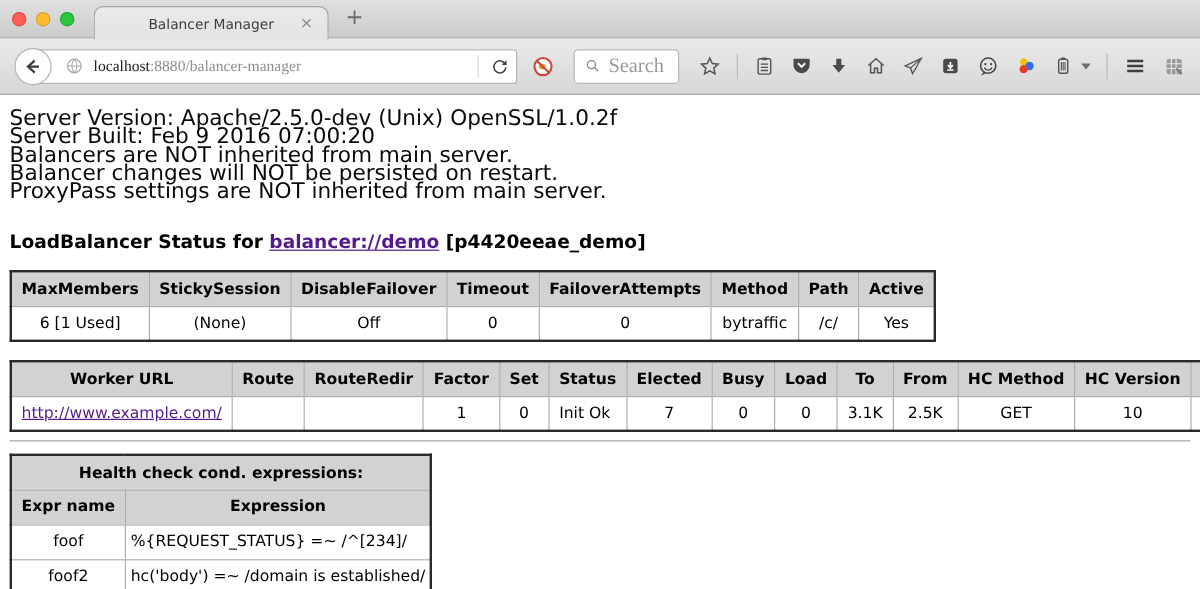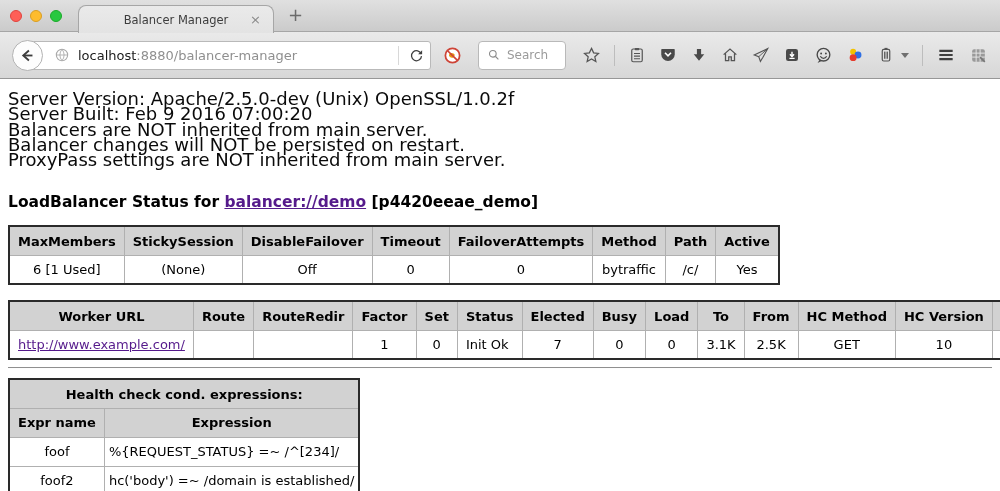--- a/index.html
+++ b/index.html
@@ -27,20 +27,21 @@
     border-radius:8px 8px 0 0; z-index:2;
     display:flex; align-items:center; justify-content:center;
   }
   .tab-title { font-size:11.5px; color:#3d3d3d; }
   .tab-close { position:absolute; right:12px; top:6px; font-size:13px; color:#8a8a8a; cursor:default; }
   .newtab { position:absolute; left:288px; top:4px; font-size:18px; color:#6b6b6b; }
   .toolbar {
     height:47px; display:flex; align-items:center; padding:0 12px;
     background:linear-gradient(#eaeaea,#d7d7d7);
     border-bottom:1px solid #979797;
+    font-family:Liberation Serif, serif;
   }
   .urlgroup { display:flex; align-items:center; }
   .backbtn {
     width:31px; height:31px; border-radius:50%; background:#fdfdfd;
     border:1px solid #b3b3b3; z-index:2; padding:0;
     display:flex; align-items:center; justify-content:center;
   }
   .urlbar {
     height:29px; width:404px; background:#fff; border:1px solid #b9b9b9;
     border-radius:3px; margin-left:-16px; padding-left:24px;
@@ -51,21 +52,21 @@
   .url-rest { color:#8f8f8f; }
   .urlbar .spacer { flex:1; }
   .vsep { width:1px; height:19px; background:#d8d8d8; margin:0 4px; }
   .reload { display:flex; padding:0 6px; }
   .banicon { display:flex; margin-left:12px; }
   .searchbar {
     margin-left:16px; width:132px; height:29px; background:#fff;
     border:1px solid #b9b9b9; border-radius:4px;
     display:flex; align-items:center; padding:0 8px; gap:6px;
   }
-  .search-ph { font-size:12px; color:#9a9a9a; }
+  .search-ph { font-size:17px; color:#9a9a9a; }
   .toolicons { display:flex; align-items:center; margin-left:16px; gap:13px; flex:1; }
   .ticon { display:flex; align-items:center; }
   .tsep { width:1px; height:21px; background:#bdbdbd; }
   .caret { width:0; height:0; border-left:4px solid transparent; border-right:4px solid transparent;
            border-top:5px solid #6f6f6f; margin-left:-7px; }
   .push { margin-left:auto; }
   
   .page { padding:12px 8px 0; }
   h1 { font-size:24.5px; margin:11px 0 17px; color:#000; font-weight:bold; }
   .info div { font-size:18px; line-height:15.3px; color:#0a0a0a; }

